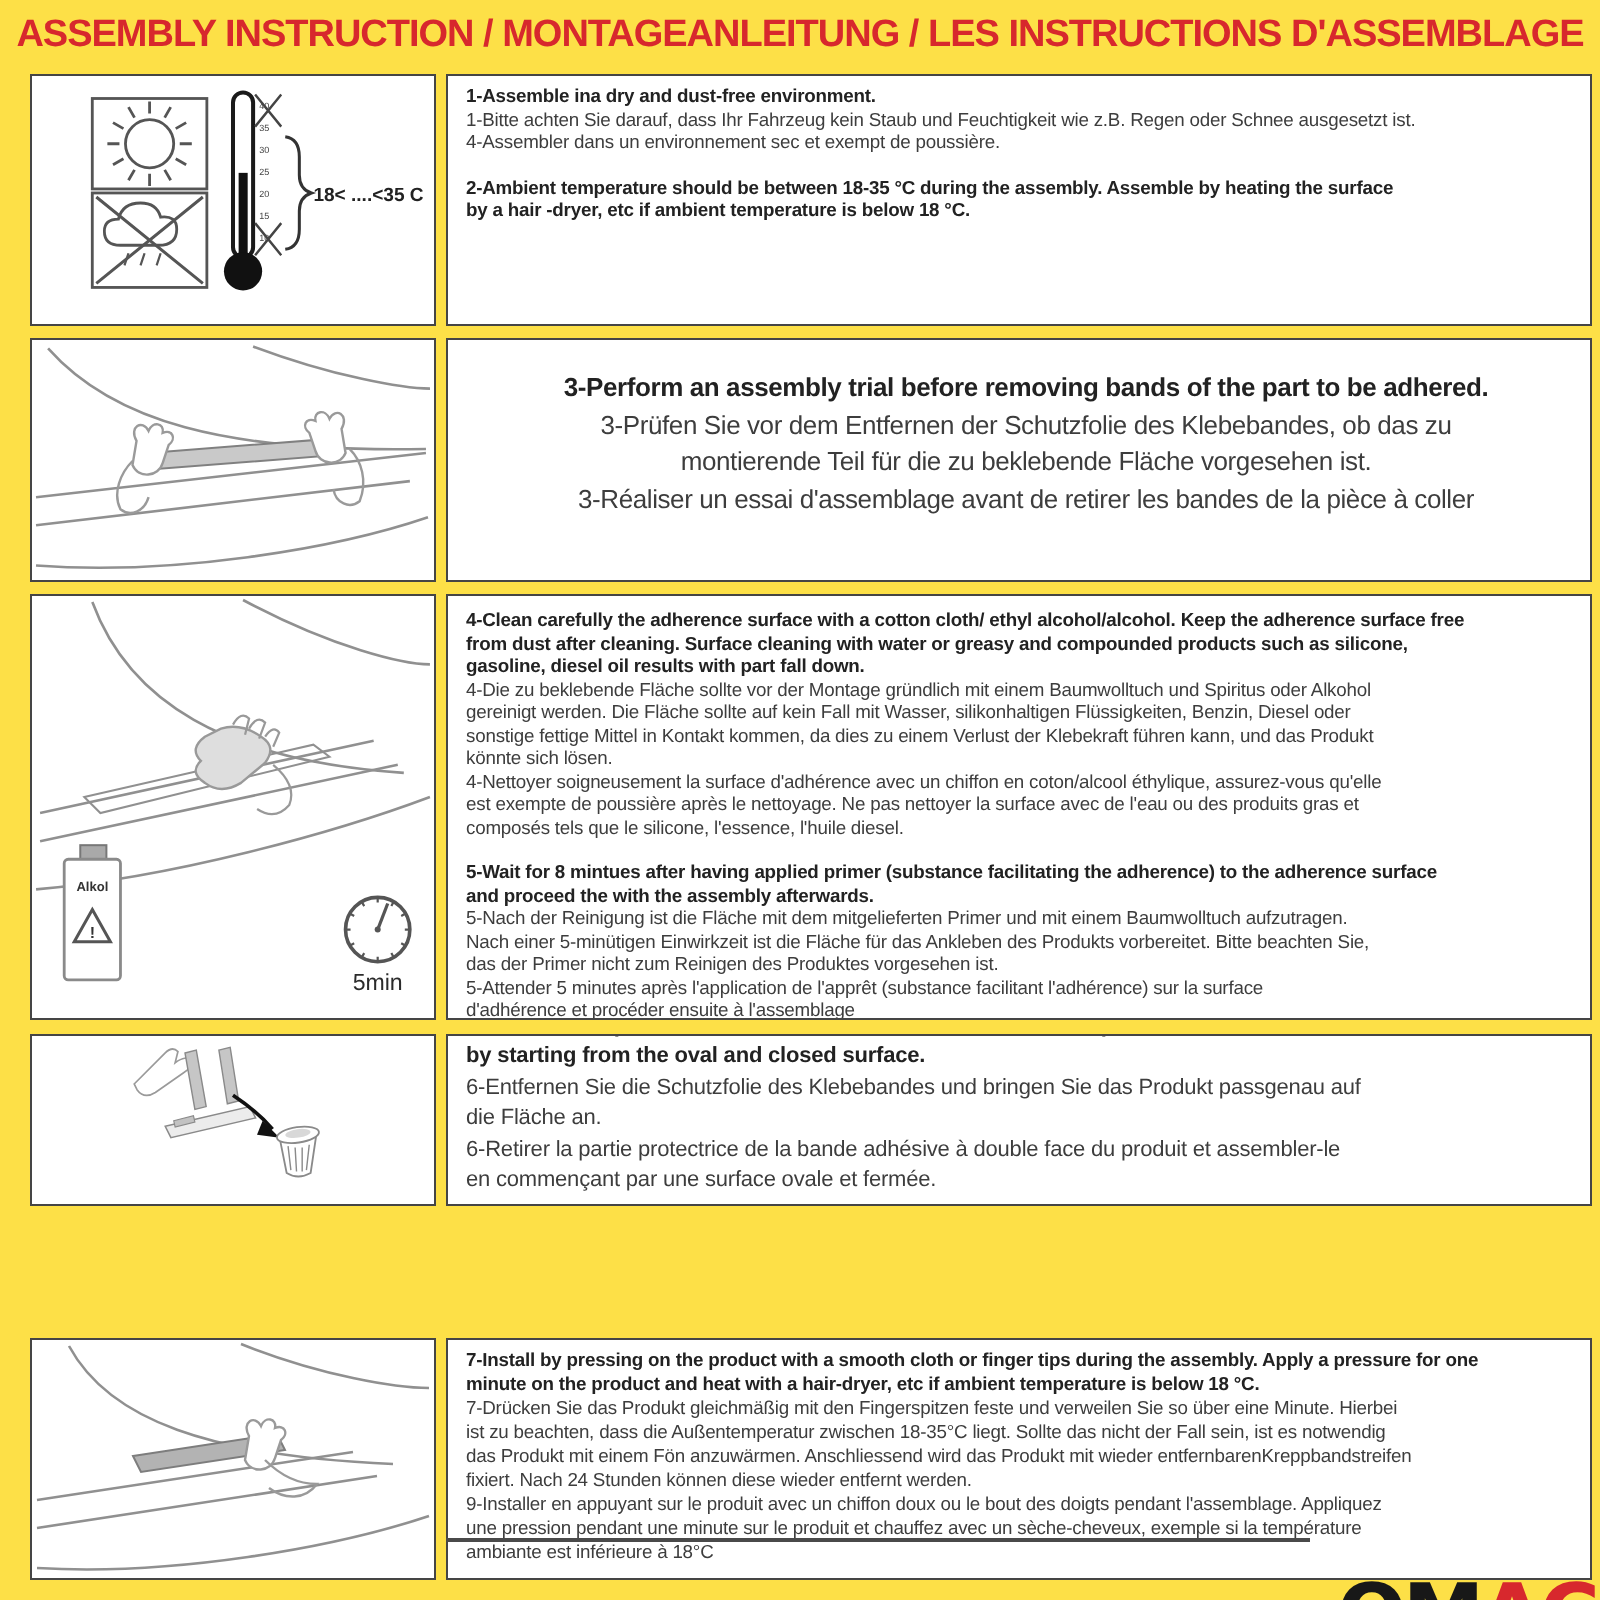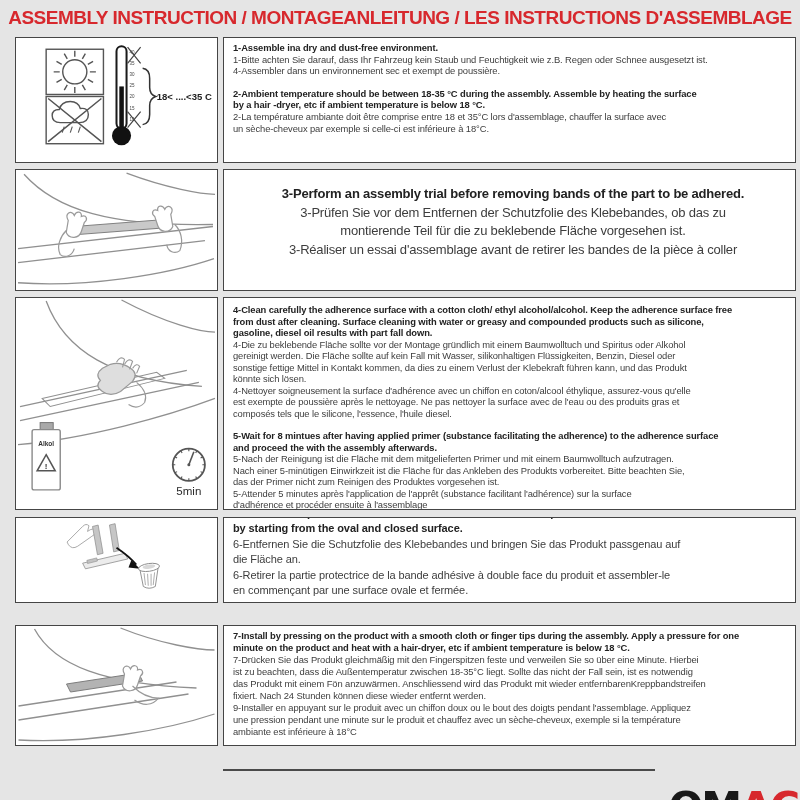--- a/index.html
+++ b/index.html
@@ -1,16 +1,16 @@
 <!DOCTYPE html>
 <html><head>
 <meta charset="utf-8">
 <style>
   html,body{margin:0;padding:0;background:#fff;}
-  .page{position:relative;width:800px;height:800px;background:#e5e5e5;
+  .page{position:relative;width:800px;height:800px;background:#fde047;
         font-family:"Liberation Sans",sans-serif;overflow:hidden;}
   .title{position:absolute;top:7px;left:0;width:100%;text-align:center;
          font-size:19px;font-weight:bold;letter-spacing:-0.5px;white-space:nowrap;
          color:#D7282D;}
   .row{position:absolute;left:15px;width:781px;display:flex;gap:5px;}
   .box{border:1.5px solid #454545;background:#fff;box-sizing:border-box;}
   .icon-cell{width:203px;flex:none;overflow:hidden;}
   .icon-cell svg{display:block;width:100%;height:100%;}
   .text-cell{flex:1;overflow:hidden;padding:4px 2px 20px 9px;display:flex;
              flex-direction:column;}
@@ -74,22 +74,20 @@
         </g>
         <text x="140" y="62" font-size="9.5" font-weight="bold" fill="#222">18&lt; ....&lt;35 C</text>
       </svg>
     </div>
     <div class="box text-cell">
       <p class="para b">1-Assemble ina dry and dust-free environment.</p>
       <p class="para">1-Bitte achten Sie darauf, dass Ihr Fahrzeug kein Staub und Feuchtigkeit wie z.B. Regen oder Schnee ausgesetzt ist.</p>
       <p class="para">4-Assembler dans un environnement sec et exempt de poussière.</p>
       <p class="para b gap">2-Ambient temperature should be between 18-35 °C  during the assembly. Assemble by heating the surface
 by a hair -dryer, etc if ambient temperature is below 18 °C.</p>
-      <p class="para">2-La température ambiante doit être comprise entre 18 et 35°C lors d'assemblage, chauffer la surface avec
-un sèche-cheveux par exemple si celle-ci est inférieure à 18°C.</p>
     </div>
   </div>
 
   <div class="row r2" style="top:169px;height:122px;text-align:center;">
     <div class="box icon-cell">
       <svg viewBox="0 0 200 119">
         <g stroke="#909090" stroke-width="1.3" fill="none">
           <path d="M8,4 C40,40 95,56 196,54"></path>
           <path d="M110,3 C150,18 185,24 198,24"></path>
           <path d="M2,78 L196,56"></path>
@@ -195,21 +193,21 @@
     <div class="box text-cell">
       <p class="para b">6-Remove the protective side of double-surfaced band on the product and assemble
 by starting from the oval and closed surface.</p>
       <p class="para">6-Entfernen Sie die Schutzfolie des Klebebandes und bringen Sie das Produkt passgenau auf
 die Fläche an.</p>
       <p class="para">6-Retirer la partie protectrice de la bande adhésive à double face du produit et assembler-le
 en commençant par une surface ovale et fermée.</p>
     </div>
   </div>
 
-  <div class="row r5" style="top:625px;height:121px;justify-content:center;">
+  <div class="row r5" style="top:669px;height:121px;justify-content:center;">
     <div class="box icon-cell">
       <svg viewBox="0 0 200 119">
         <g stroke="#909090" stroke-width="1.3" fill="none">
           <path d="M18,3 C38,40 88,58 180,62"></path>
           <path d="M104,2 C144,18 182,24 198,24"></path>
           <path d="M2,80 L160,56"></path>
           <path d="M2,94 L172,68"></path>
           <path d="M2,114 C70,118 150,104 198,88"></path>
         </g>
         <polygon points="50,58 122,47 126,55 54,66" fill="#b3b3b3" stroke="#7d7d7d" stroke-width="1"></polygon>

